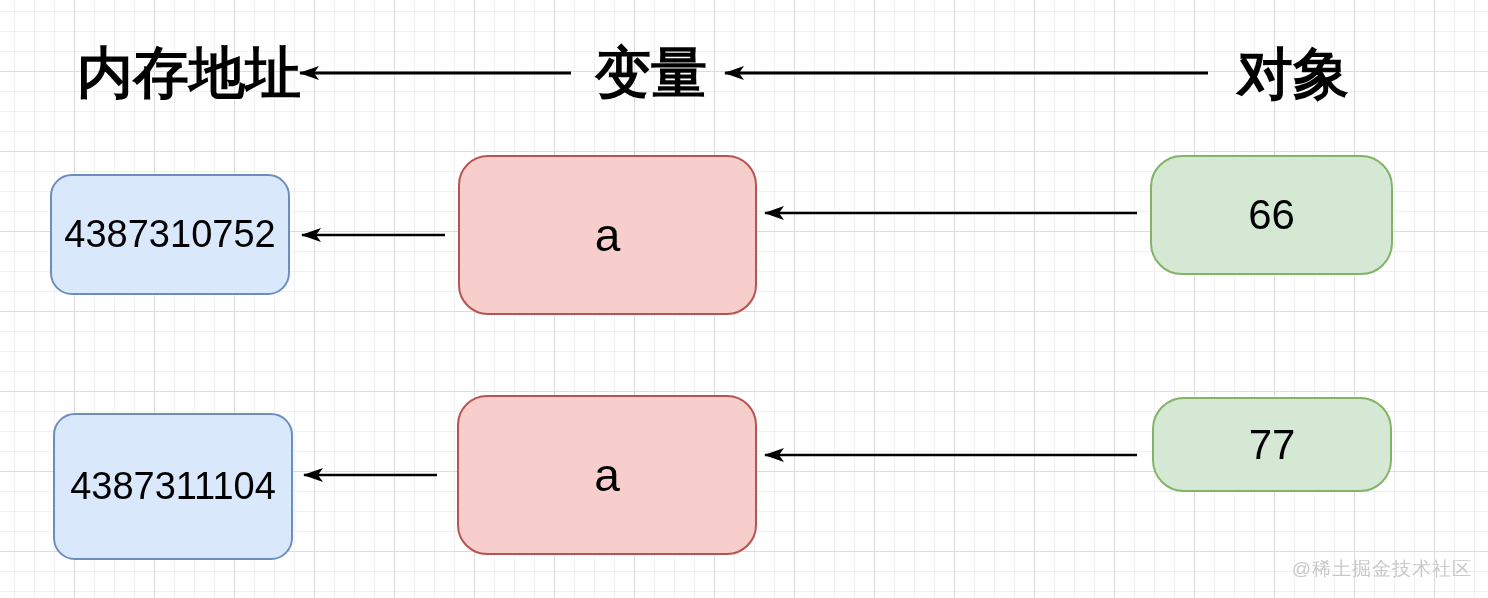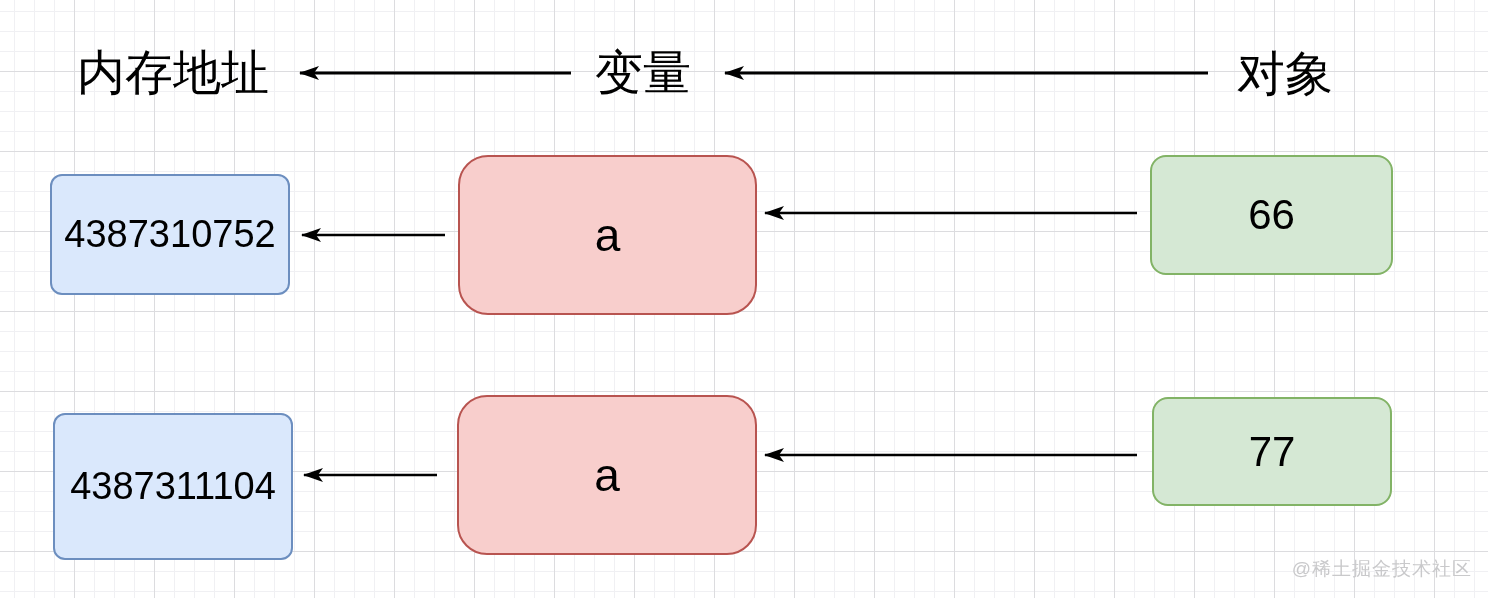--- a/index.html
+++ b/index.html
@@ -16,22 +16,22 @@
     background-image:
       linear-gradient(var(--grid-major) 1px, transparent 1px),
       linear-gradient(90deg, var(--grid-major) 1px, transparent 1px),
       linear-gradient(var(--grid-minor) 1px, transparent 1px),
       linear-gradient(90deg, var(--grid-minor) 1px, transparent 1px);
     background-size: 80px 80px, 80px 80px, 20px 20px, 20px 20px;
     background-position: -6px -9px;
   }
   .hdr-label {
     position: absolute;
-    font-size: 48px;
-    font-weight: 400;
+    font-size: 56px;
+    font-weight: 700;
     color: #000000;
     line-height: 52px;
     white-space: nowrap;
   }
   .arrows {
     position: absolute;
     left: 0; top: 0;
     width: 1488px;
     height: 598px;
     pointer-events: none;
@@ -48,33 +48,33 @@
     display: flex;
     align-items: center;
     justify-content: center;
     box-sizing: border-box;
     color: #000000;
     white-space: nowrap;
   }
   .box.address {
     background: var(--address-fill);
     border: 2px solid var(--address-border);
-    border-radius: 12px;
+    border-radius: 22px;
     font-size: 38px;
   }
   .box.variable {
     background: var(--variable-fill);
     border: 2.5px solid var(--variable-border);
     border-radius: 30px;
     font-size: 46px;
   }
   .box.object {
     background: var(--object-fill);
     border: 2px solid var(--object-border);
-    border-radius: 16px;
+    border-radius: 32px;
     font-size: 42px;
   }
   .watermark {
     position: absolute;
     right: 16px;
     top: 556px;
     font-size: 19px;
     color: #c9c9cb;
     letter-spacing: 1px;
     white-space: nowrap;
@@ -112,19 +112,19 @@
   <div class="box object" style="left:1150px; top:155px; width:243px; height:120px;">
     <span>66</span>
   </div>
 
   <div class="box address" style="left:53px; top:413px; width:240px; height:147px;">
     <span>4387311104</span>
   </div>
   <div class="box variable" style="left:457px; top:395px; width:300px; height:160px;">
     <span>a</span>
   </div>
-  <div class="box object" style="left:1152px; top:397px; width:240px; height:109px;">
+  <div class="box object" style="left:1152px; top:397px; width:240px; height:95px;">
     <span>77</span>
   </div>
 
   <div class="watermark">@稀土掘金技术社区</div>
 
 </div>
 
 </body></html>

